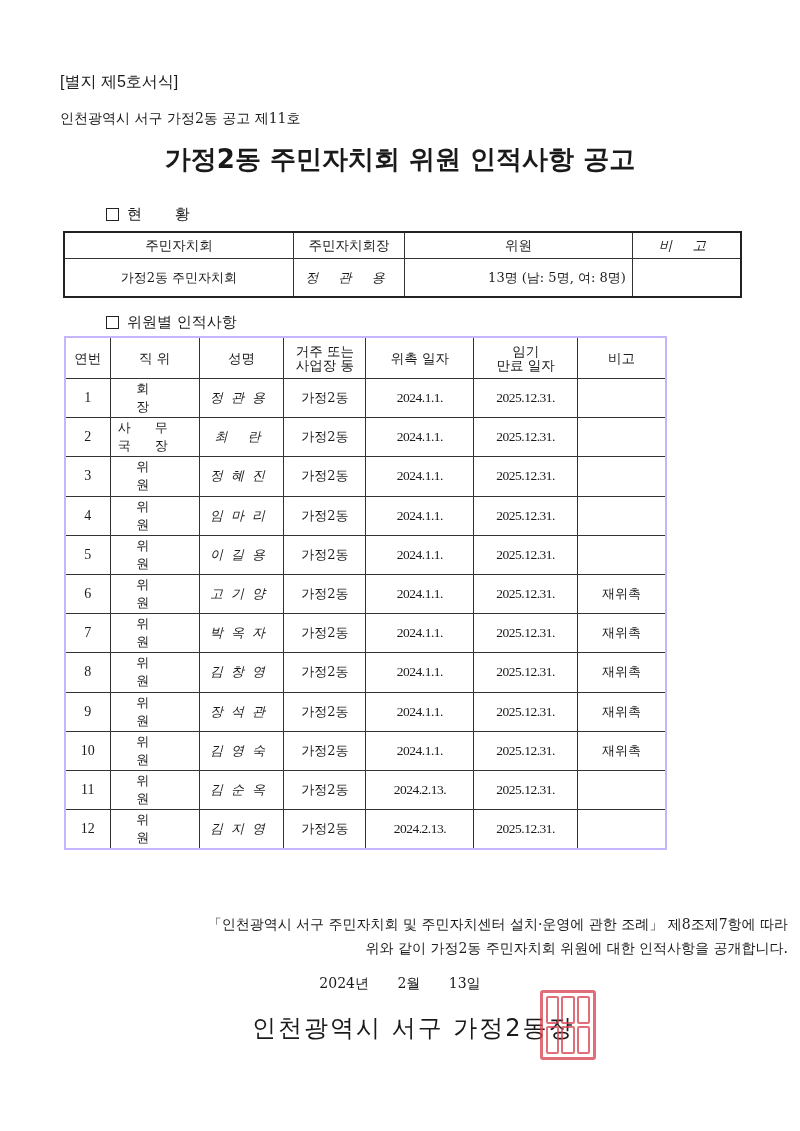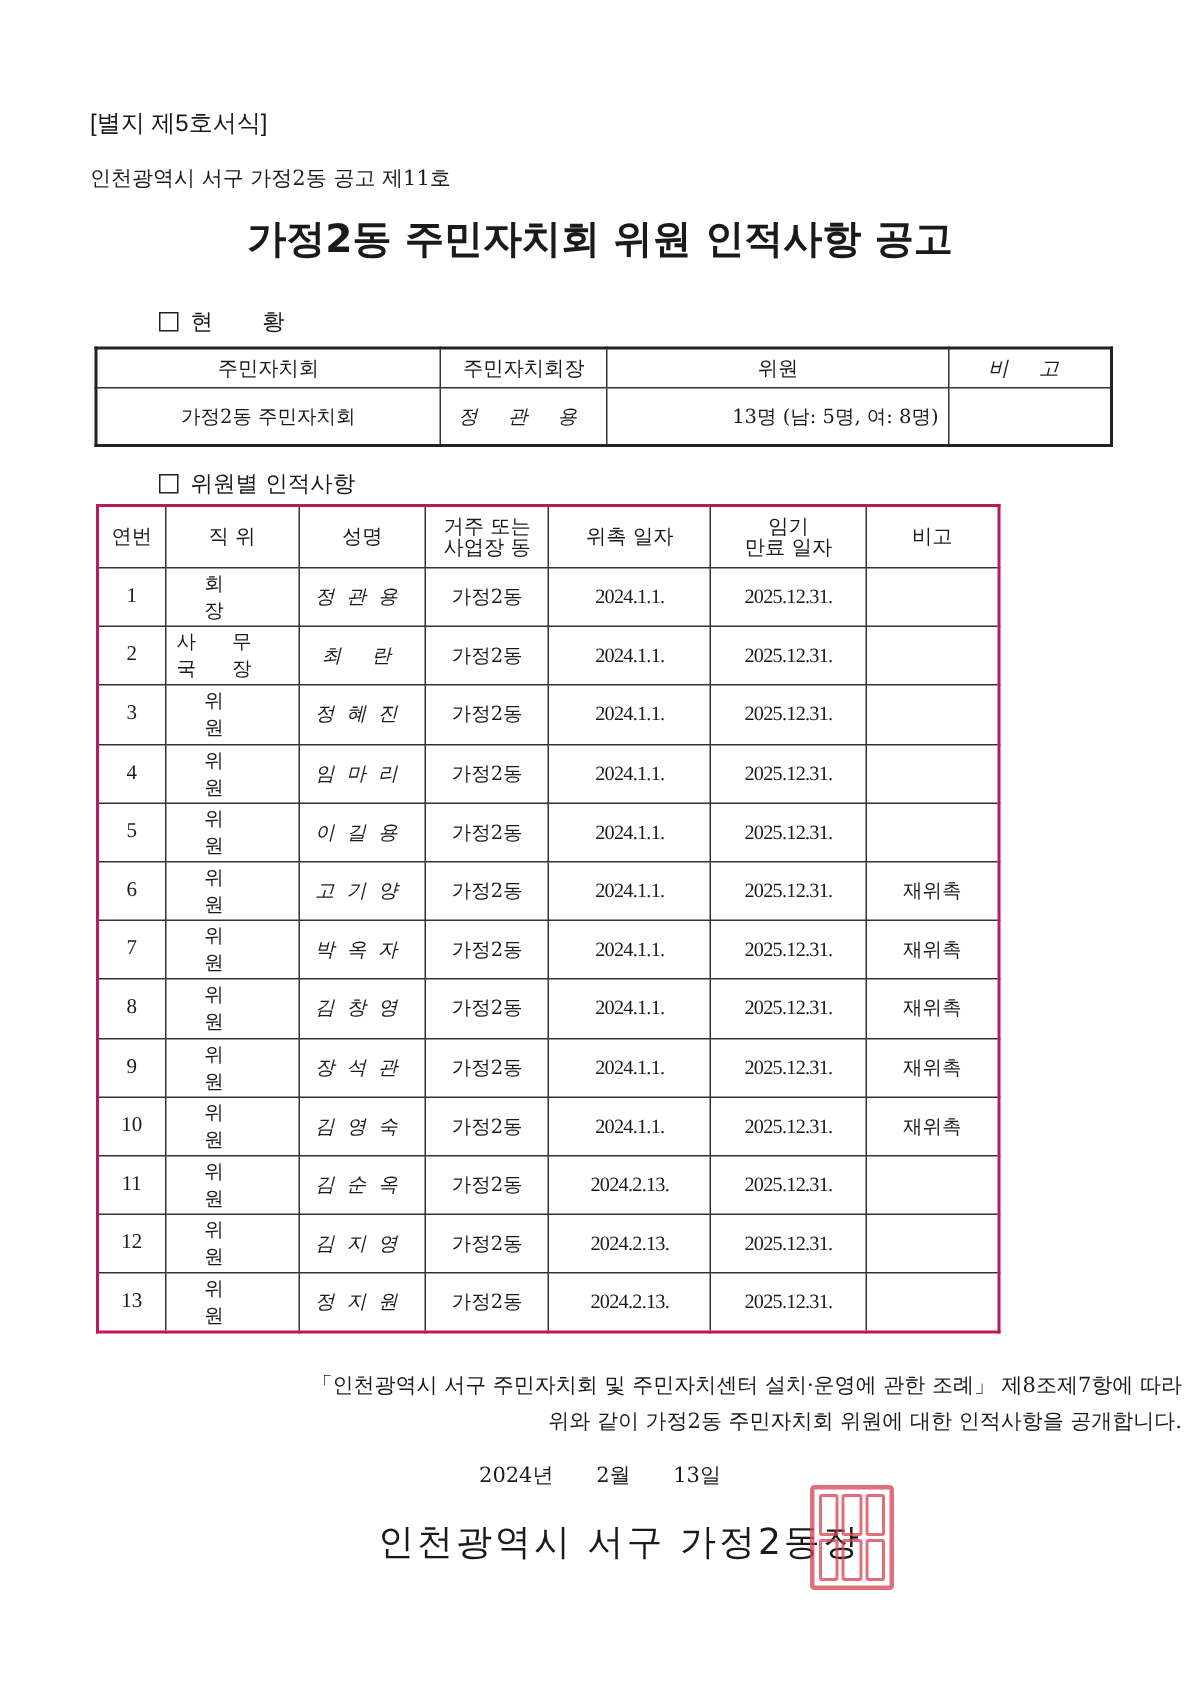--- a/index.html
+++ b/index.html
@@ -15,21 +15,21 @@
     .section .box { display: inline-block; width: 11px; height: 11px; border: 1.5px solid #222; margin-right: 8px; }
     .sec1 { left: 62px; top: 205px; }
     .sec1 .label { letter-spacing: 14px; }
     .sec2 { left: 62px; top: 313px; }
 
     table { border-collapse: collapse; position: absolute; }
     td, th { border: 1px solid #333; text-align: center; font-weight: normal; font-size: 13px; padding: 0; }
     .t1 { left: 63px; top: 231px; width: 679px; border: 2px solid #222; }
     .t1 th { height: 25px; font-size: 13.5px; }
     .t1 td { height: 37px; }
-    .t2 { left: 64px; top: 336px; width: 603px; border: 2px solid #be185d; }
+    .t2 { left: 64px; top: 336px; width: 603px; border: 2px solid #c4b5fd; }
     .t2 th { height: 40px; font-size: 13.5px; line-height: 14px; }
     .t2 td { height: 38.2px; font-size: 13px; }
     .t2 tr.row td.num { font-family: "Liberation Serif", serif; font-size: 14px; }
     .t2 td.date { font-family: "Liberation Serif", serif; font-size: 13.5px; letter-spacing: -0.5px; text-align: center; }
     .spaced { letter-spacing: 8px; font-style: italic; }
     .spaced-wide { letter-spacing: 24px; }
 
     .basis { left: 0; width: 788px; top: 912px; text-align: right; font-size: 14px; line-height: 24px; }
     .date-line { left: 0; width: 800px; top: 975px; text-align: center; font-size: 14px; word-spacing: 24px; }
     .signer { left: 252px; top: 1012px; font-size: 24px; letter-spacing: 2px; font-family: "DejaVu Sans", sans-serif; }
@@ -209,29 +209,20 @@
       </tr>
       <tr class="row">
         <td class="num">12</td>
         <td class="spaced-wide">위 원</td>
         <td class="spaced">김지영</td>
         <td>가정2동</td>
         <td class="date">2024.2.13.</td>
         <td class="date">2025.12.31.</td>
         <td></td>
       </tr>
-      <tr class="row">
-        <td class="num">13</td>
-        <td class="spaced-wide">위 원</td>
-        <td class="spaced">정지원</td>
-        <td>가정2동</td>
-        <td class="date">2024.2.13.</td>
-        <td class="date">2025.12.31.</td>
-        <td></td>
-      </tr>
     </tbody>
 </table>
 
 <div class="abs basis">
   <div>「인천광역시 서구 주민자치회 및 주민자치센터 설치·운영에 관한 조례」 제8조제7항에 따라</div>
   <div>위와 같이 가정2동 주민자치회 위원에 대한 인적사항을 공개합니다.</div>
 </div>
 <div class="abs date-line">2024년 2월 13일</div>
 <div class="abs signer">인천광역시 서구 가정2동장</div>
 <div class="abs seal">

